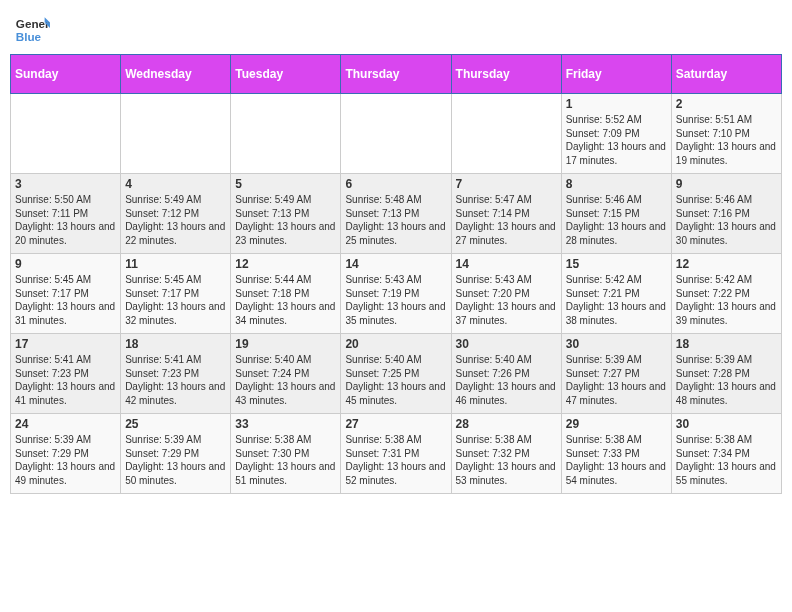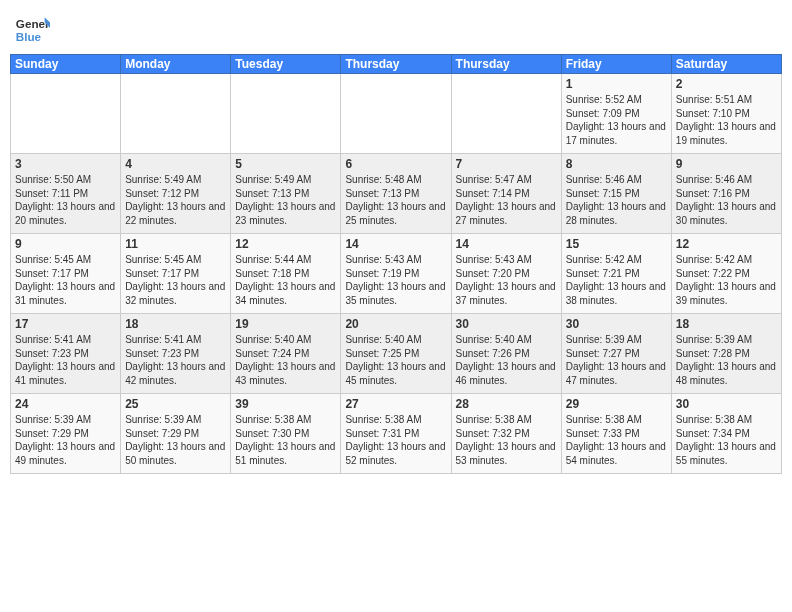--- a/index.html
+++ b/index.html
@@ -36,24 +36,24 @@
     }
     .location {
       font-size: 14px;
       color: #555;
     }
     table {
       width: 100%;
       border-collapse: collapse;
     }
     thead tr th {
-      background: #3b82f6;
+      background: #d946ef;
       color: #fff;
       font-size: 12px;
-      padding: 2px 4px;
+      padding: 12px 4px;
       text-align: left;
       font-weight: bold;
       border: 1px solid #3a6bb5;
     }
     .week-row td {
       border: 1px solid #ccc;
       vertical-align: top;
       padding: 3px 4px;
       width: calc(100% / 7);
       min-height: 70px;
@@ -98,21 +98,21 @@
   <div class="title-block">
     <div class="month-title"></div>
     <div class="location"></div>
   </div>
 </div>
 
 <table>
   <thead>
     <tr id="weekday-header">
         <th>Sunday</th>
-        <th>Monday</th>
+        <th>Wednesday</th>
         <th>Tuesday</th>
         <th>Thursday</th>
         <th>Thursday</th>
         <th>Friday</th>
         <th>Saturday</th>
       </tr>
   </thead>
   <tbody id="calendar-body">
       <tr class="week-row">
         <td class="empty-cell"></td>
@@ -222,21 +222,21 @@
       <tr class="week-row">
         <td>
           <span class="day-num">24</span>
           <div class="day-info">Sunrise: 5:39 AM<br>Sunset: 7:29 PM<br>Daylight: 13 hours and 49 minutes.</div>
         </td>
         <td>
           <span class="day-num">25</span>
           <div class="day-info">Sunrise: 5:39 AM<br>Sunset: 7:29 PM<br>Daylight: 13 hours and 50 minutes.</div>
         </td>
         <td>
-          <span class="day-num">39</span>
+          <span class="day-num">33</span>
           <div class="day-info">Sunrise: 5:38 AM<br>Sunset: 7:30 PM<br>Daylight: 13 hours and 51 minutes.</div>
         </td>
         <td>
           <span class="day-num">27</span>
           <div class="day-info">Sunrise: 5:38 AM<br>Sunset: 7:31 PM<br>Daylight: 13 hours and 52 minutes.</div>
         </td>
         <td>
           <span class="day-num">28</span>
           <div class="day-info">Sunrise: 5:38 AM<br>Sunset: 7:32 PM<br>Daylight: 13 hours and 53 minutes.</div>
         </td>

